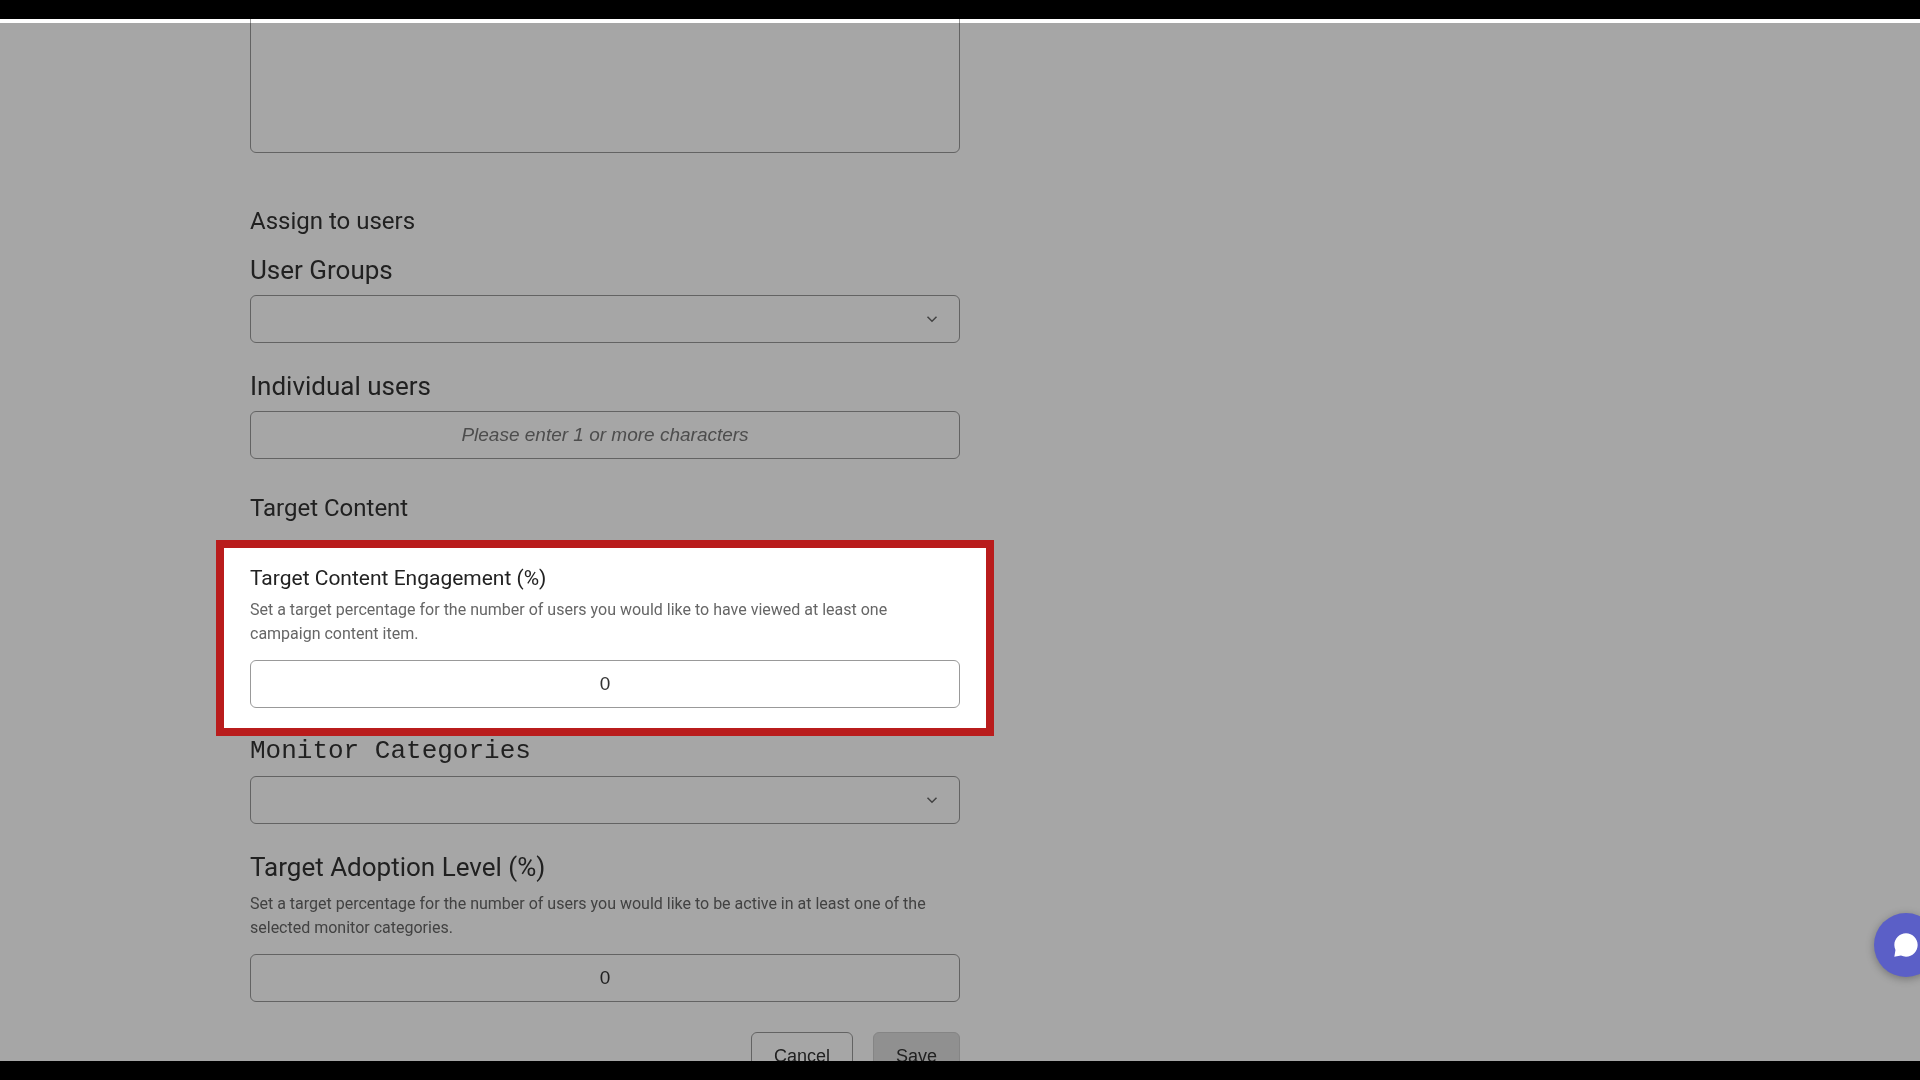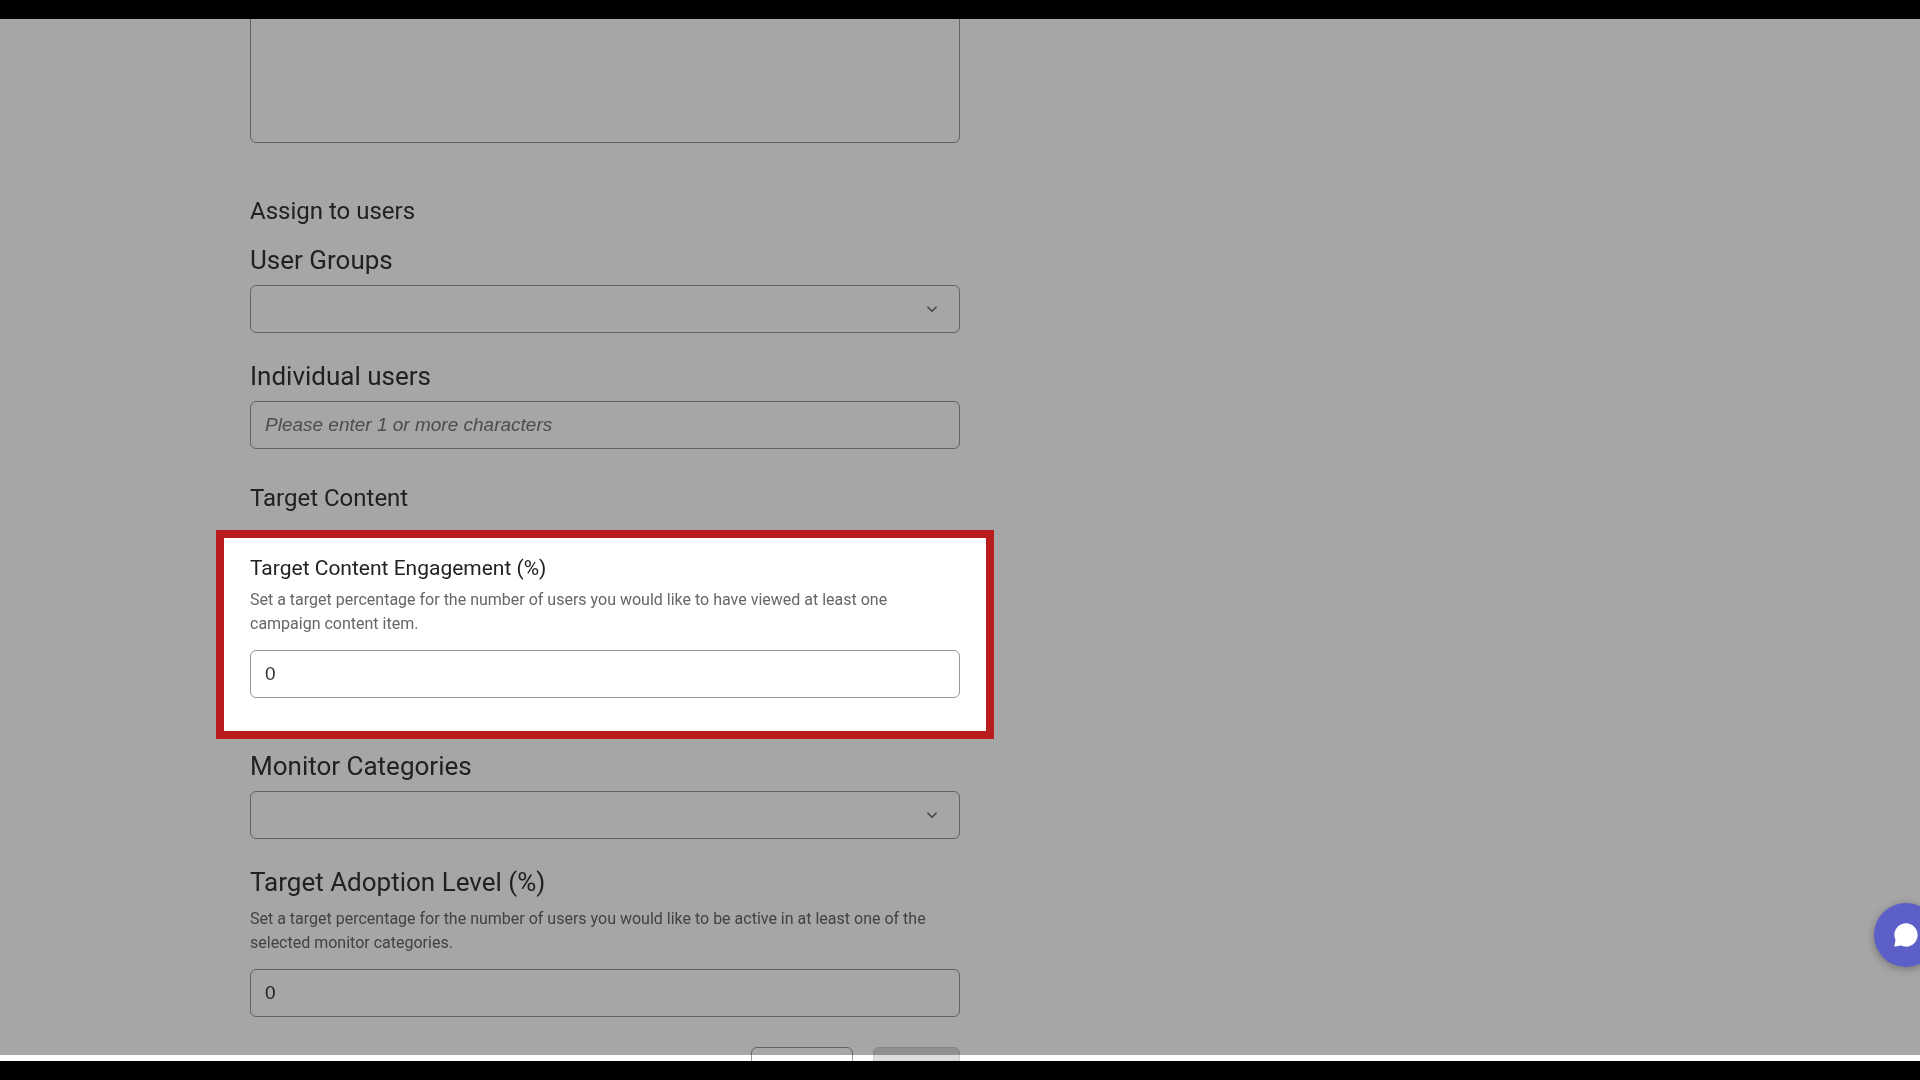--- a/index.html
+++ b/index.html
@@ -32,21 +32,21 @@
       bottom: 0;
       left: 0;
       width: 100%;
       height: 19px;
       background: #000;
       z-index: 100;
     }
     
     .content-wrapper {
       position: absolute;
-      top: 13px;
+      top: 23px;
       left: 0;
       width: 100%;
       height: calc(100% - 38px);
       background: #fff;
     }
     
     .form-container {
       position: absolute;
       left: 250px;
       top: -50px;
@@ -119,35 +119,36 @@
     
     .text-input {
       width: 710px;
       height: 48px;
       border: 1px solid #999;
       border-radius: 6px;
       background: #fff;
       padding: 0 14px;
       font-size: 19px;
       color: #333;
+      text-align: center;
     }
     
     .text-input::placeholder {
       font-style: italic;
       color: #777;
     }
     
     .field-group {
       margin-bottom: 28px;
     }
     
     .highlight-box {
       border: 8px solid #b91c1c;
       background: #fff;
-      padding: 18px 26px 33px 26px;
+      padding: 18px 26px 20px 26px;
       margin-left: -34px;
       margin-right: -34px;
       margin-bottom: 0;
     }
     
     .highlight-box .field-label {
       font-size: 21px;
       color: #222;
       margin-bottom: 8px;
     }
@@ -219,21 +220,22 @@
       box-shadow: 0 2px 8px rgba(0,0,0,0.3);
     }
     
     .fab-icon {
       width: 28px;
       height: 28px;
       color: #fff;
     }
     
     .section-after-highlight {
-      margin-top: 12px;
+      margin-top: 0;
+      font-family: Liberation Mono, monospace;
     }
   </style>
 </head>
 <body>
 
 <div class="letterbox-top"></div>
 <div class="letterbox-bottom"></div>
 
 <div class="content-wrapper">
 

